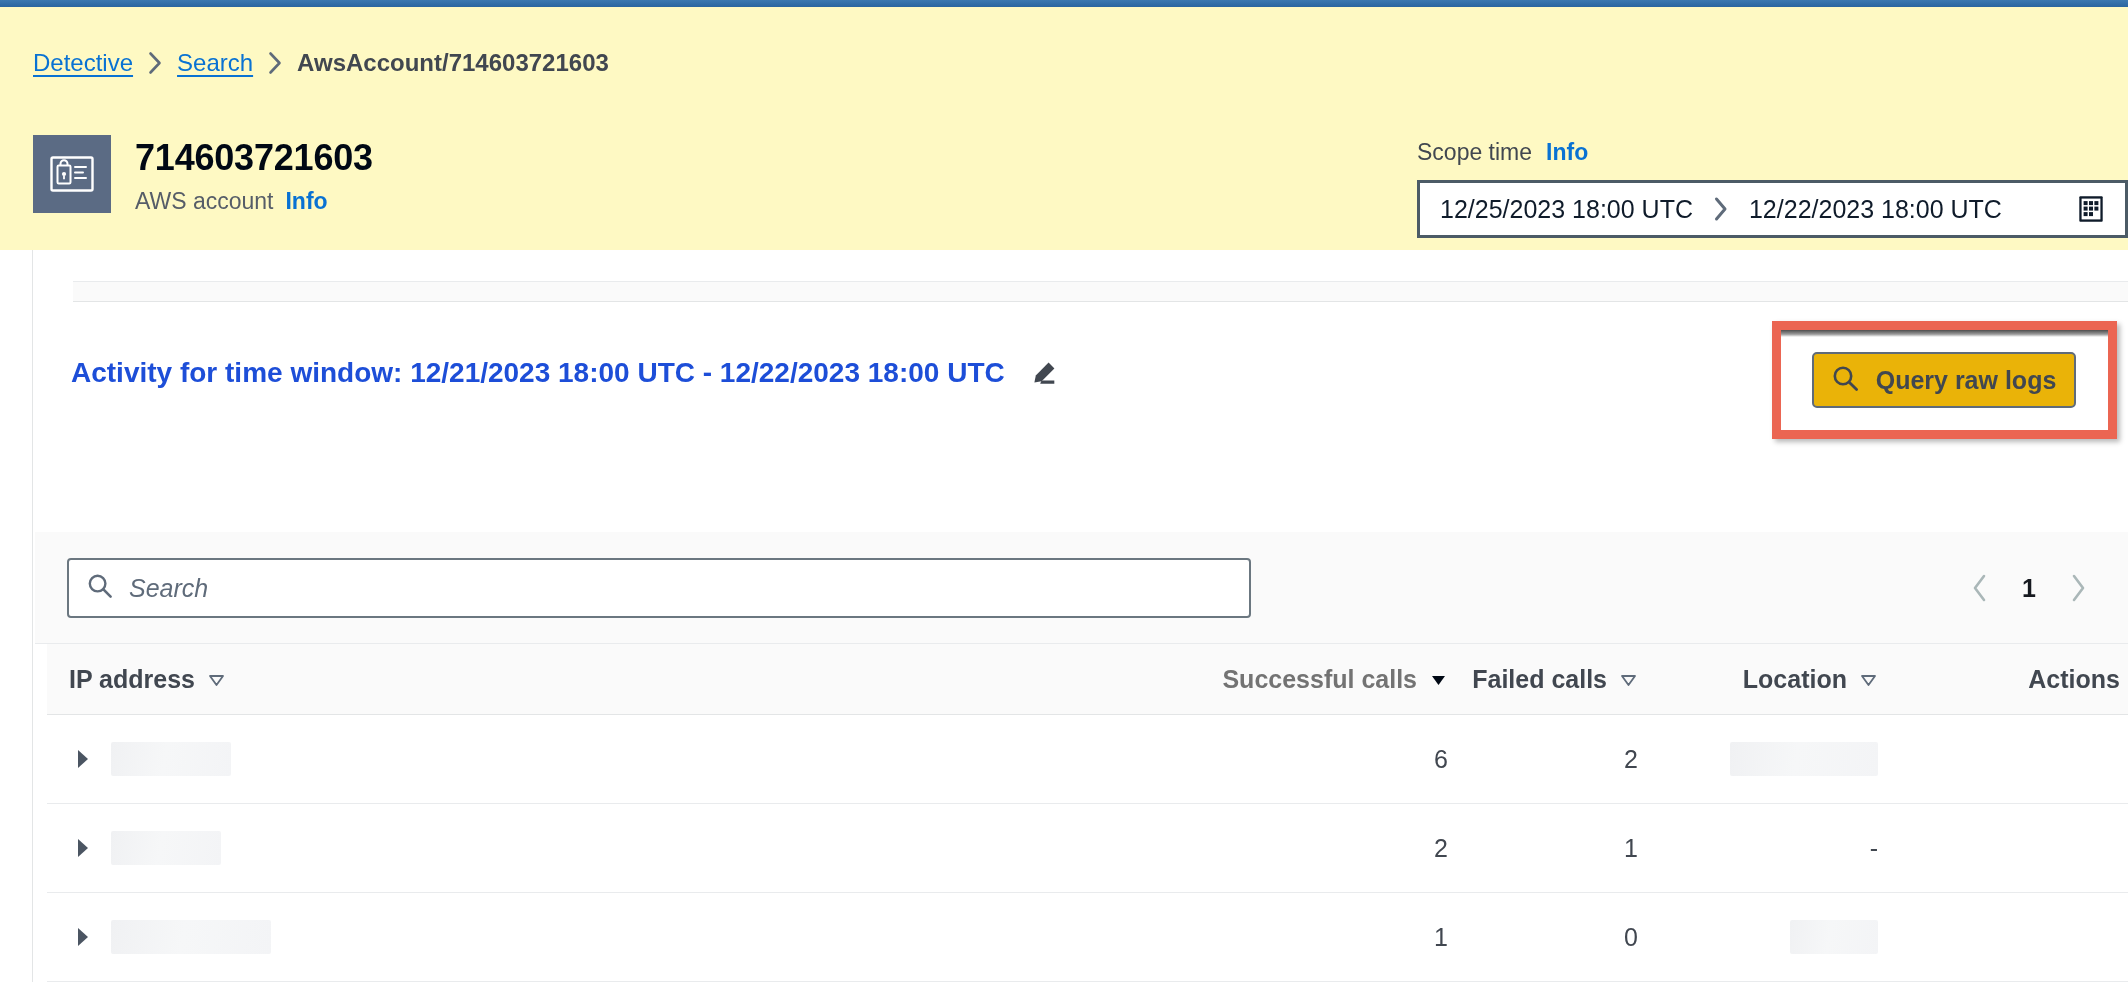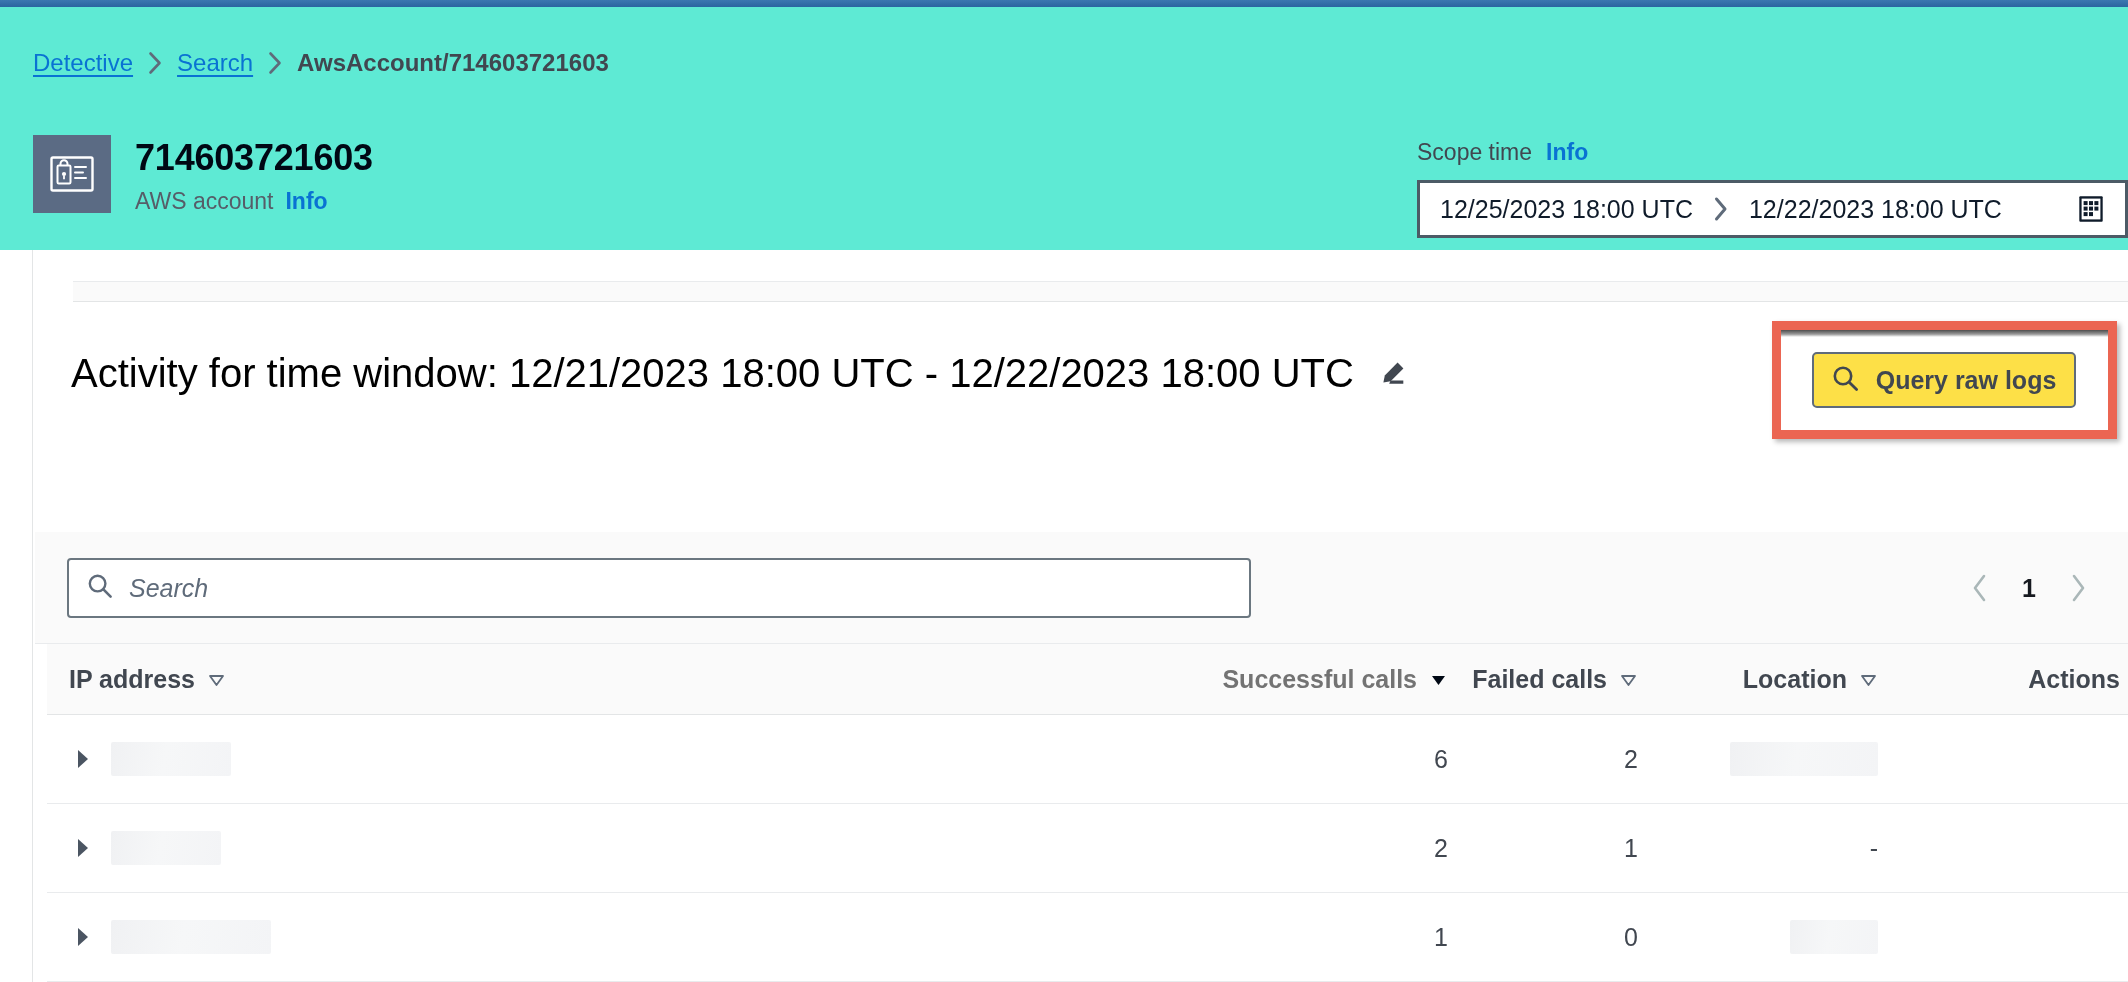--- a/index.html
+++ b/index.html
@@ -37,21 +37,21 @@
     width: 2128px; height: 7px;
     background: linear-gradient(to bottom, #3c78b0 0%, #2a65a0 100%);
   }
 
   
   .page-header {
     position: absolute;
     left: 0; top: 7px;
     width: 2128px;
     height: 243px;
-    background: #5eead4;
+    background: #fef9c3;
   }
   .header-shadow {
     position: absolute;
     left: 0; top: 250px;
     width: 2128px; height: 14px;
     background: linear-gradient(to bottom, rgba(0,0,0,0.055), rgba(0,0,0,0));
     pointer-events: none;
   }
 
   
@@ -203,25 +203,25 @@
 
   
   .activity-row {
     position: absolute;
     left: 71px; top: 355px;
     display: flex;
     align-items: center;
     gap: 0;
   }
   .activity-title {
-    font-size: 40px;
-    color: #000000;
+    font-size: 28px;
+    color: #1d4ed8;
     line-height: 36px;
     white-space: nowrap;
-    font-weight: 400;
+    font-weight: 700;
   }
   .edit-icon-btn {
     margin-left: 22px;
     width: 34px; height: 34px;
     display: flex;
     align-items: center;
     justify-content: center;
     cursor: pointer;
     color: #414750;
   }
@@ -242,21 +242,21 @@
     width: 100%; height: 7px;
     background: linear-gradient(to bottom, #4d4d4d, #9a9a9a 60%, rgba(255,255,255,0));
   }
   .query-btn {
     position: absolute;
     left: 1812px; top: 352px;
     box-sizing: border-box;
     width: 264px; height: 56px;
     border: 2px solid #5f6b7a;
     border-radius: 5px;
-    background: #fde047;
+    background: #eab308;
     display: flex;
     align-items: center;
     justify-content: center;
     gap: 17px;
     cursor: pointer;
   }
   .query-btn-label {
     font-size: 25px;
     font-weight: bold;
     color: #414750;

